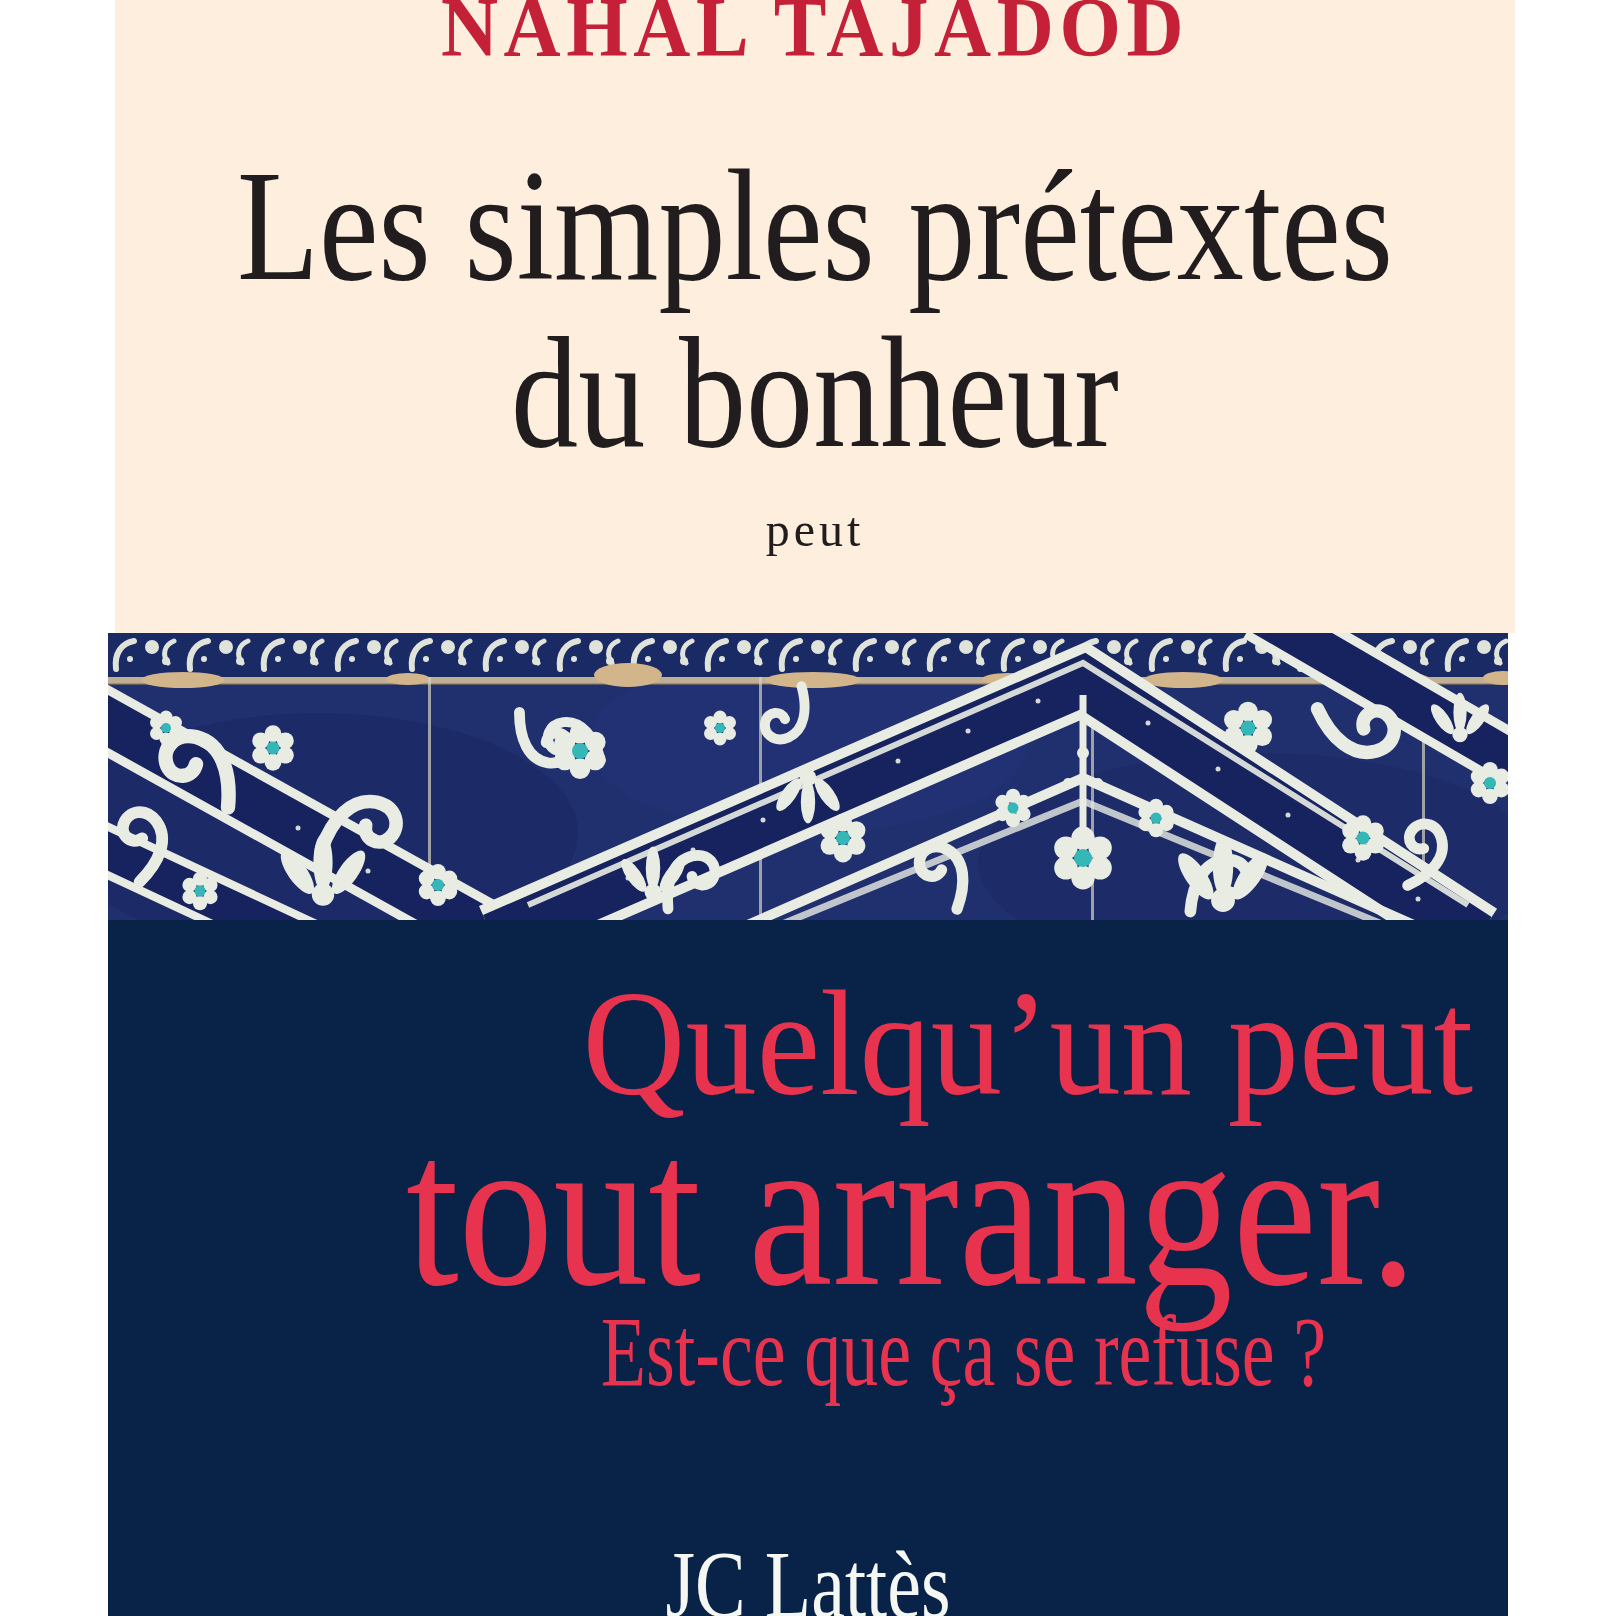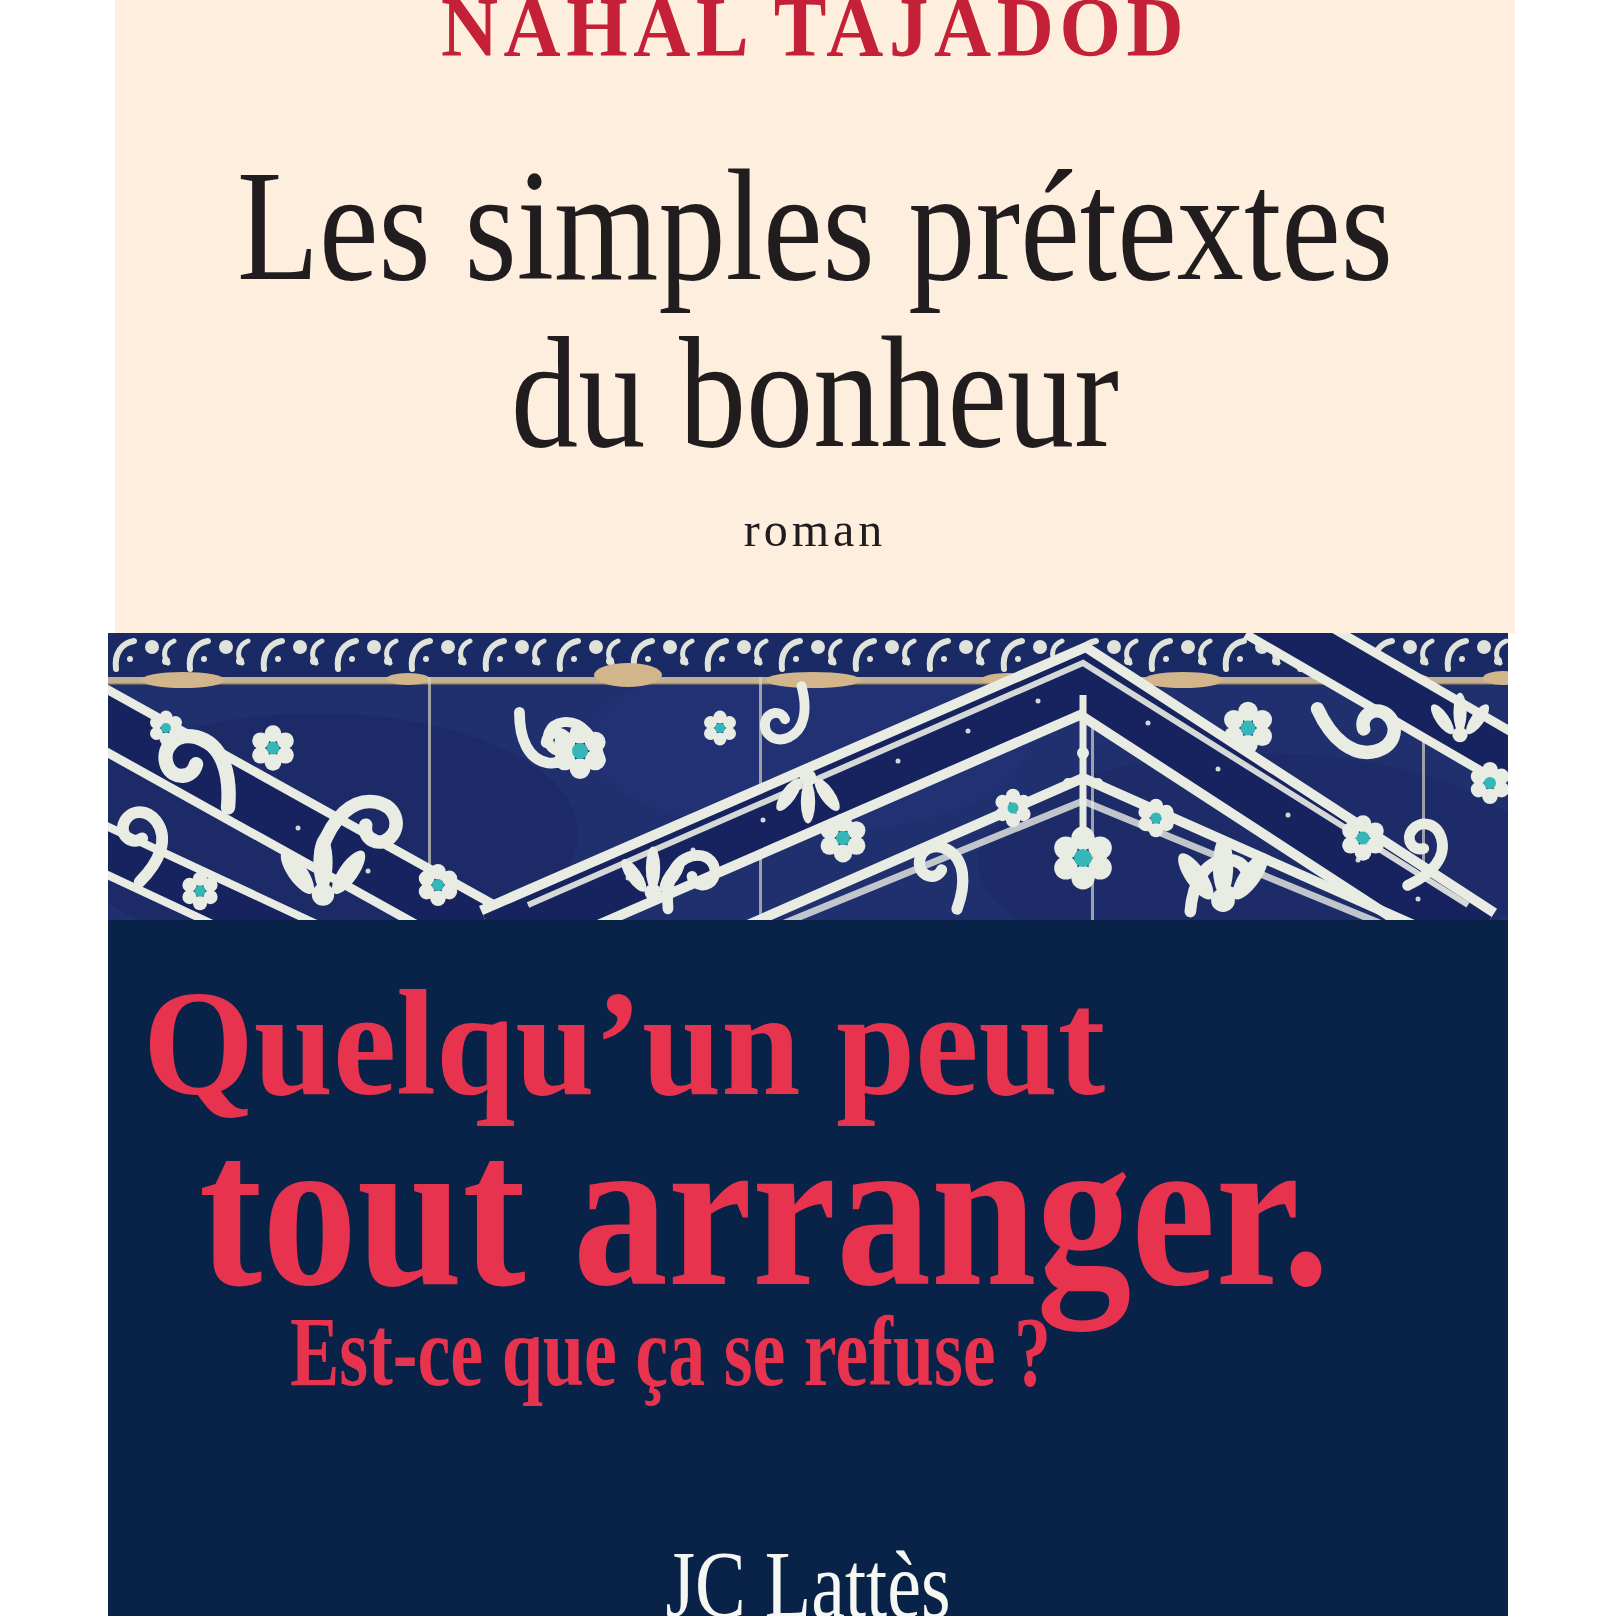--- a/index.html
+++ b/index.html
@@ -43,21 +43,21 @@
   }
   .tiles{
     position:absolute;left:0;top:633px;width:1400px;height:287px;display:block;
   }
   .navy-panel{
     position:absolute;left:0;top:920px;width:1400px;height:696px;
     background:var(--navy,#082248);
   }
   .quote{
     position:absolute;top:52px;left:0;width:100%;
-    text-align:left;color:var(--red-quote,#e8334f);font-weight:700;
+    text-align:right;color:var(--red-quote,#e8334f);font-weight:400;
   }
   .q1{font-size:150px;line-height:.95;white-space:nowrap;transform:scaleX(.95);transform-origin:50% 50%;}
   .q2{font-size:218px;line-height:.88;white-space:nowrap;transform:scaleX(.87);transform-origin:50% 50%;}
   .q3{font-size:100px;line-height:1;margin-top:-4px;white-space:nowrap;transform:scaleX(.74);transform-origin:50% 50%;}
   .publisher{
     position:absolute;top:618px;left:0;width:100%;
     text-align:center;white-space:nowrap;
     font-size:95px;line-height:1;
     color:var(--logo-white,#f5f7f3);
     transform:scaleX(.8);transform-origin:50% 0;
@@ -68,21 +68,21 @@
 
 <div class="canvas">
   <div class="col">
 
     <div class="cream-panel">
       <div class="author">NAHAL TAJADOD</div>
       <div class="title">
         <div class="tline">Les simples prétextes</div>
         <div class="tline">du bonheur</div>
       </div>
-      <div class="genre">roman</div>
+      <div class="genre">peut</div>
     </div>
 
     <svg class="tiles" viewBox="0 0 1400 287" preserveAspectRatio="none" aria-hidden="true">
       <defs>
         <g id="fl">
           <g fill="#e9ece3">
             <circle cx="0" cy="-11" r="6.5"></circle>
               <circle cx="9.5" cy="-5.5" r="6.5"></circle>
             <circle cx="9.5" cy="5.5" r="6.5"></circle>
               <circle cx="0" cy="11" r="6.5"></circle>

